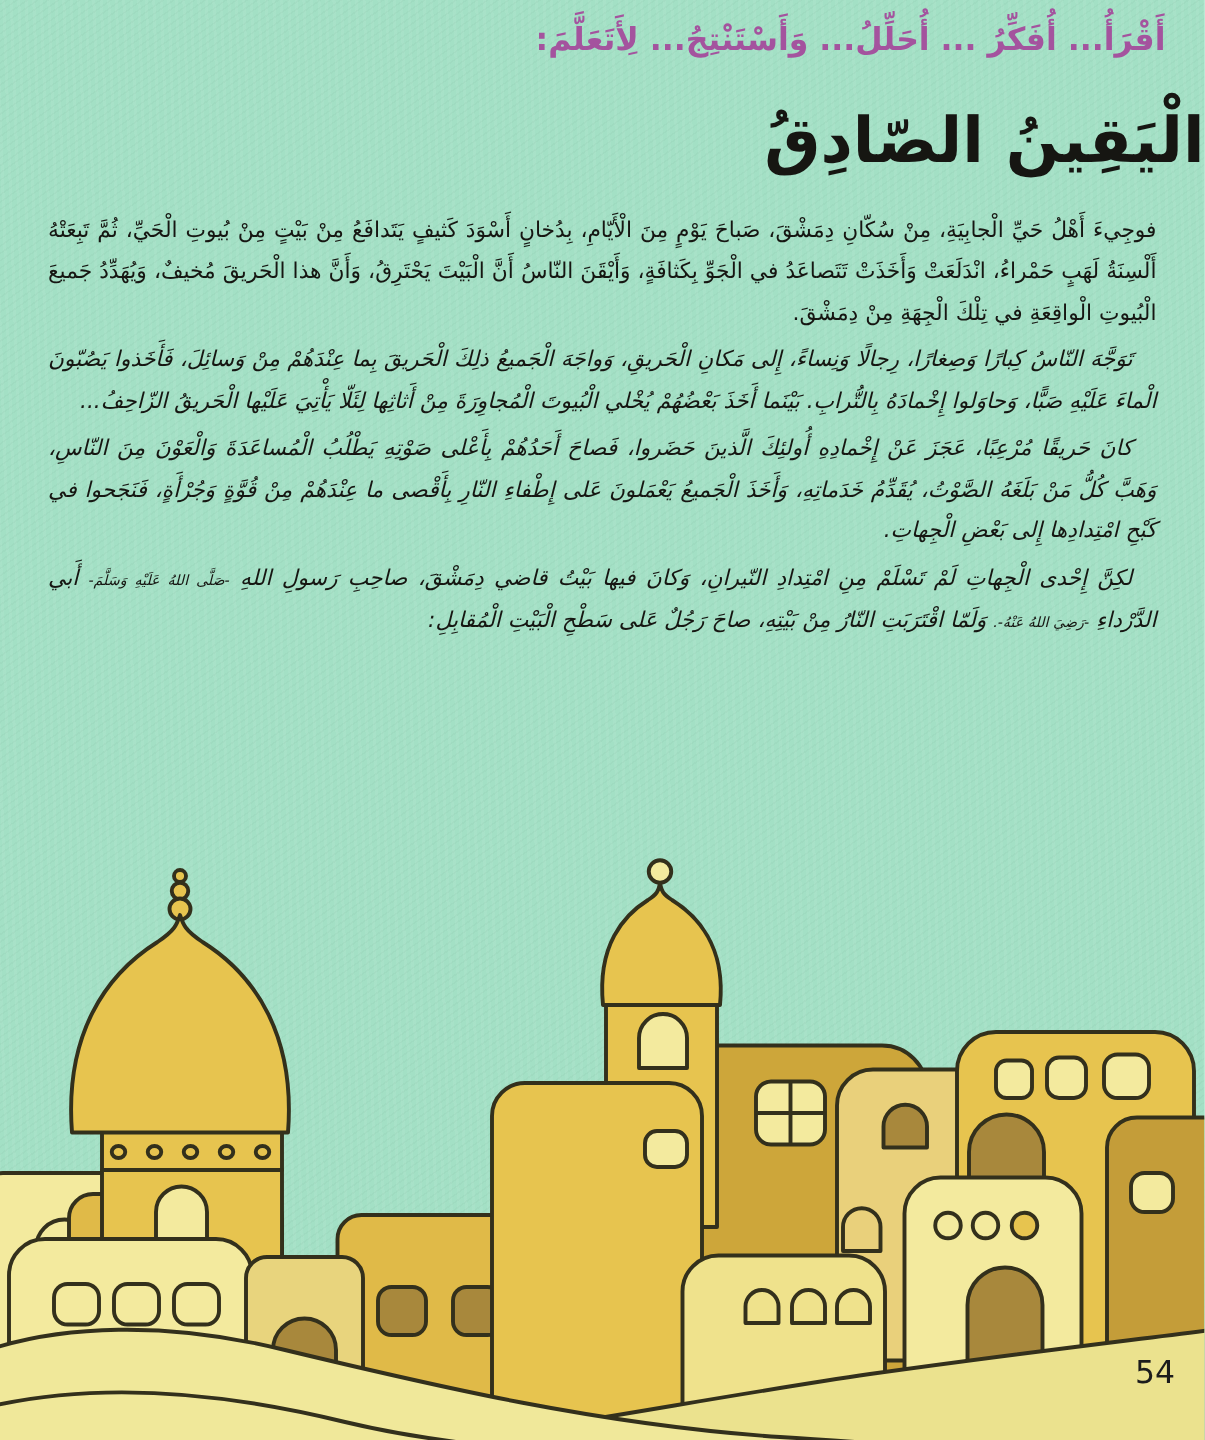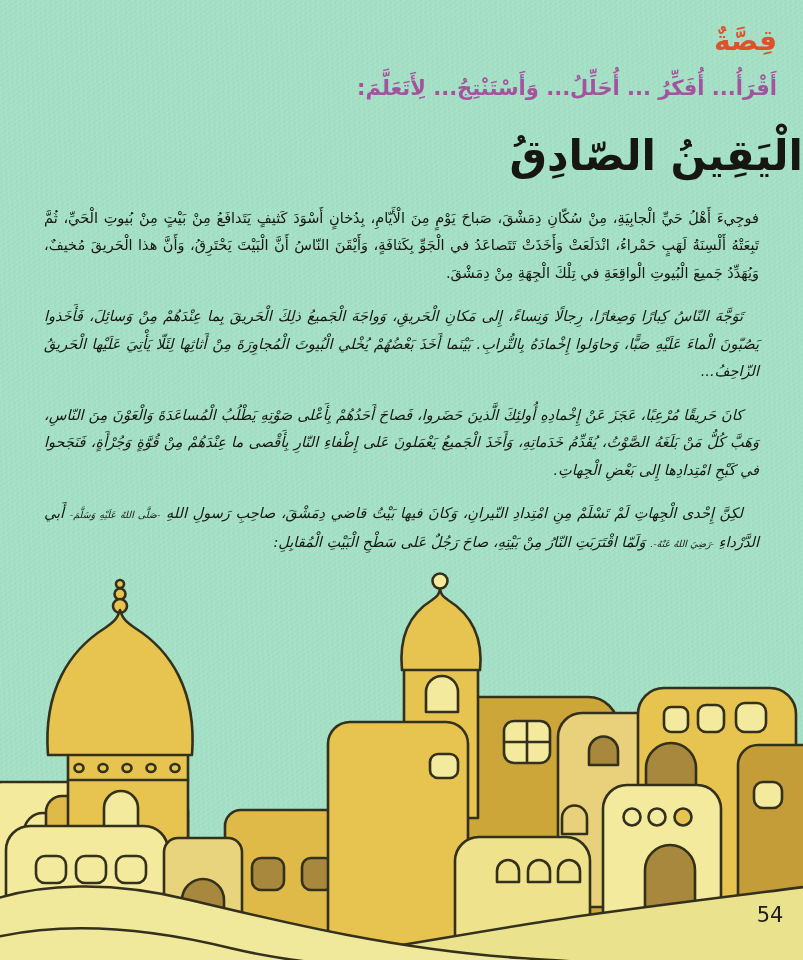--- a/index.html
+++ b/index.html
@@ -39,21 +39,21 @@
     font-size:42px;font-weight:bold;
     line-height:1.6;
   }
   .story-body{
     margin:14px 28px 0 28px;
     color:var(--text);
     font-size:14.5px;
     line-height:27.5px;
     text-align:justify;
   }
-  .story-body p{margin:16px;}
+  .story-body p{margin:4px;}
   .story-body p.indent{text-indent:16px;font-style:italic;}
   .honorific{font-size:9.5px;}
   .illustration{
     position:absolute;left:0;bottom:0;z-index:2;
     display:block;
   }
   .page-number{
     position:absolute;z-index:3;
     left:748px;top:903px;width:44px;
     text-align:center;
@@ -73,21 +73,20 @@
   .f-tan{fill:var(--tan);}
   .f-dark{fill:var(--dark);}
   .f-dune{fill:var(--dune);}
   .f-dune2{fill:var(--dune2);}
 </style>
 </head>
 <body>
 
 <div class="page">
   <div class="content">
-    <div class="lesson-tag">قِصَّةٌ</div>
     <div class="strategy-line">أَقْرَأُ... أُفَكِّرُ ... أُحَلِّلُ... وَأَسْتَنْتِجُ... لِأَتَعَلَّمَ:</div>
     <h1 class="story-title">الْيَقِينُ الصّادِقُ</h1>
 
     <div class="story-body">
       <p>فوجِيءَ أَهْلُ حَيِّ الْجابِيَةِ، مِنْ سُكّانِ دِمَشْقَ، صَباحَ يَوْمٍ مِنَ الْأَيّامِ، بِدُخانٍ أَسْوَدَ كَثيفٍ يَتَدافَعُ مِنْ بَيْتٍ مِنْ بُيوتِ الْحَيِّ، ثُمَّ تَبِعَتْهُ أَلْسِنَةُ لَهَبٍ حَمْراءُ، انْدَلَعَتْ وَأَخَذَتْ تَتَصاعَدُ في الْجَوِّ بِكَثافَةٍ، وَأَيْقَنَ النّاسُ أَنَّ الْبَيْتَ يَحْتَرِقُ، وَأَنَّ هذا الْحَريقَ مُخيفٌ، وَيُهَدِّدُ جَميعَ الْبُيوتِ الْواقِعَةِ في تِلْكَ الْجِهَةِ مِنْ دِمَشْقَ.</p>
       <p class="indent">تَوَجَّهَ النّاسُ كِبارًا وَصِغارًا، رِجالًا وَنِساءً، إِلى مَكانِ الْحَريقِ، وَواجَهَ الْجَميعُ ذلِكَ الْحَريقَ بِما عِنْدَهُمْ مِنْ وَسائِلَ، فَأَخَذوا يَصُبّونَ الْماءَ عَلَيْهِ صَبًّا، وَحاوَلوا إِخْمادَهُ بِالتُّرابِ. بَيْنَما أَخَذَ بَعْضُهُمْ يُخْلي الْبُيوتَ الْمُجاوِرَةَ مِنْ أَثاثِها لِئَلّا يَأْتِيَ عَلَيْها الْحَريقُ الزّاحِفُ...</p>
       <p class="indent">كانَ حَريقًا مُرْعِبًا، عَجَزَ عَنْ إِخْمادِهِ أُولئِكَ الَّذينَ حَضَروا، فَصاحَ أَحَدُهُمْ بِأَعْلى صَوْتِهِ يَطْلُبُ الْمُساعَدَةَ وَالْعَوْنَ مِنَ النّاسِ، وَهَبَّ كُلُّ مَنْ بَلَغَهُ الصَّوْتُ، يُقَدِّمُ خَدَماتِهِ، وَأَخَذَ الْجَميعُ يَعْمَلونَ عَلى إِطْفاءِ النّارِ بِأَقْصى ما عِنْدَهُمْ مِنْ قُوَّةٍ وَجُرْأَةٍ، فَنَجَحوا في كَبْحِ امْتِدادِها إِلى بَعْضِ الْجِهاتِ.</p>
       <p class="indent"><span>لكِنَّ إِحْدى الْجِهاتِ لَمْ تَسْلَمْ مِنِ امْتِدادِ النّيرانِ، وَكانَ فيها بَيْتُ قاضي دِمَشْقَ، صاحِبِ رَسولِ اللهِ </span><span class="honorific">-صَلَّى اللهُ عَلَيْهِ وَسَلَّمَ-</span><span> أَبي الدَّرْداءِ </span><span class="honorific">-رَضِيَ اللهُ عَنْهُ-.</span><span> وَلَمّا اقْتَرَبَتِ النّارُ مِنْ بَيْتِهِ، صاحَ رَجُلٌ عَلى سَطْحِ الْبَيْتِ الْمُقابِلِ:</span></p>
     </div>
   </div>

